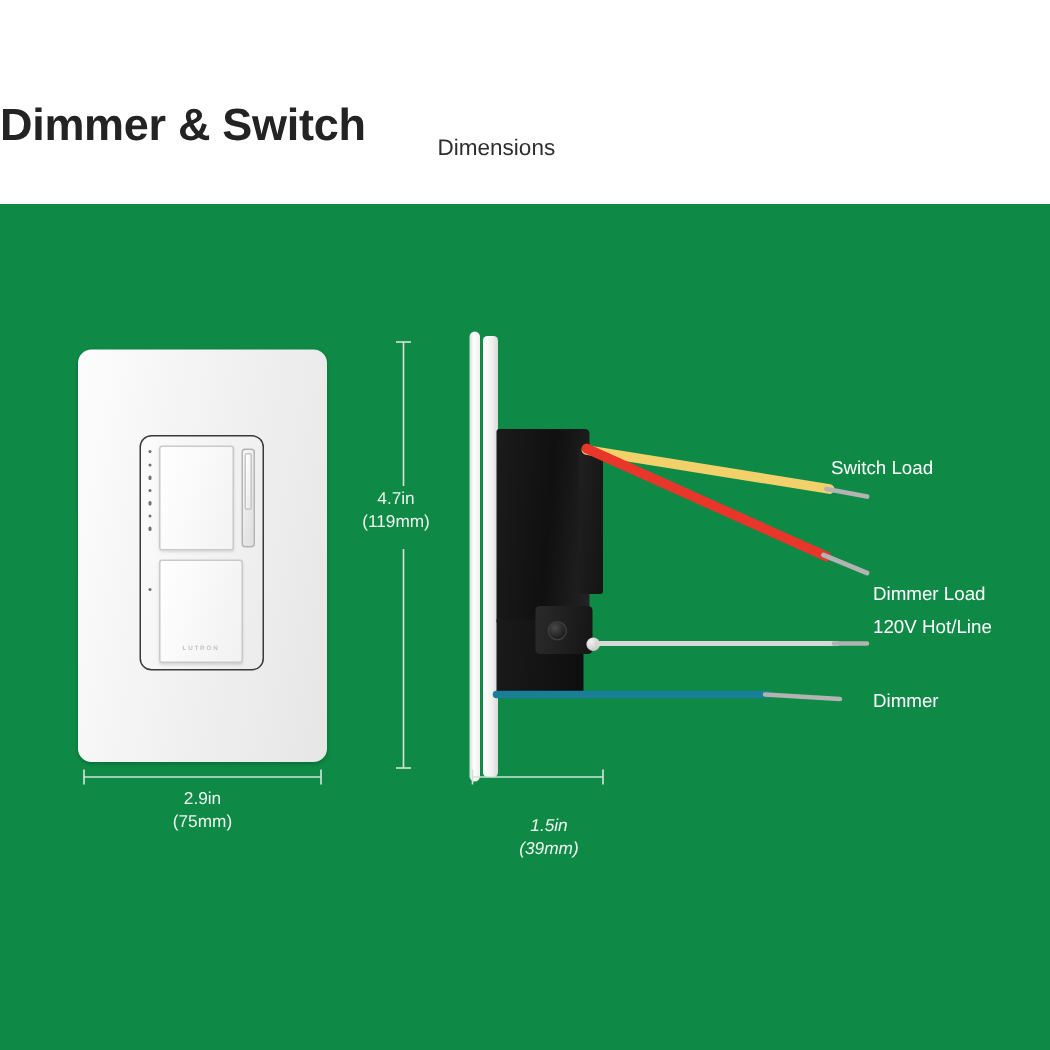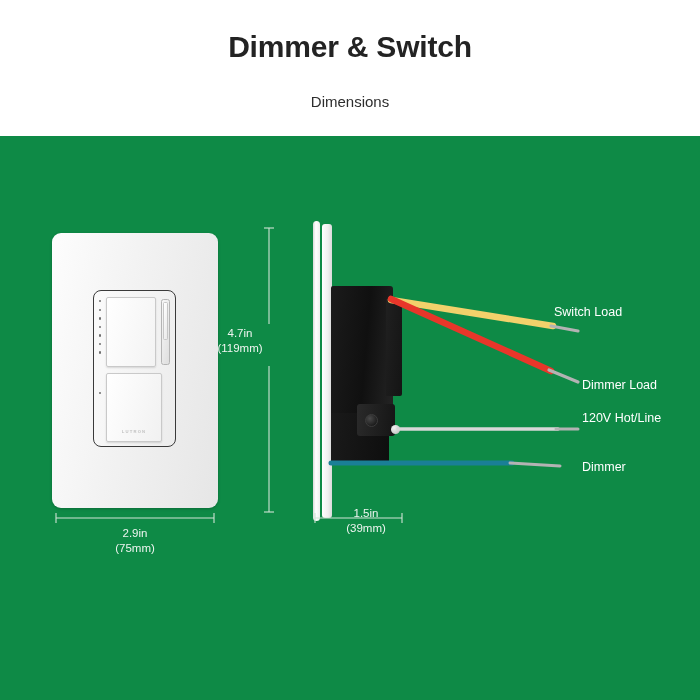--- a/index.html
+++ b/index.html
@@ -11,23 +11,24 @@
     overflow: hidden;
   }
 
   #page { position: relative; width: 700px; height: 700px; }
 
   
   .header {
     position: absolute; left: 0; top: 0;
     width: 700px; height: 136px;
     background: #ffffff;
-    display: flex; flex-direction: column;
+    display: flex; flex-direction: row;
     align-items: center; justify-content: flex-start;
     padding-top: 30px;
+    gap: 48px;
   }
   .title {
     font-size: 30px; font-weight: bold; color: #232323;
     letter-spacing: -0.2px; line-height: 1.1;
   }
   .subtitle {
     font-size: 15px; color: #2d2d2d; margin-top: 30px;
   }
 
   
@@ -156,31 +157,31 @@
 
   
   .dim-layer { position: absolute; left: 0; top: 0; width: 700px; height: 564px; }
   .dim-label {
     position: absolute;
     color: #eef5f0; font-size: 11.5px;
     text-align: center; line-height: 1.32;
     white-space: nowrap;
   }
   .dim-h-width  { left: 72px;  top: 390px; width: 126px; }
-  .dim-h-depth  { left: 303px; top: 370px; width: 126px; }
-  .dim-v-height { left: 192px; top: 190px; width: 96px; }
+  .dim-h-depth  { left: 303px; top: 408px; width: 126px; font-style: italic; }
+  .dim-v-height { left: 216px; top: 190px; width: 96px; }
 
   
   .callout {
     position: absolute;
     color: #ffffff; font-size: 12.5px;
     white-space: nowrap;
   }
   .c-switch  { left: 554px; top: 169px; }
-  .c-dimmer  { left: 582px; top: 242px; }
+  .c-dimmer  { left: 582px; top: 253px; }
   .c-hot     { left: 582px; top: 275px; }
   .c-ground  { left: 582px; top: 324px; }
 </style>
 </head>
 <body>
 
 <div id="page">
 
   <div class="header">
     <div class="title">Dimmer &amp; Switch</div>

